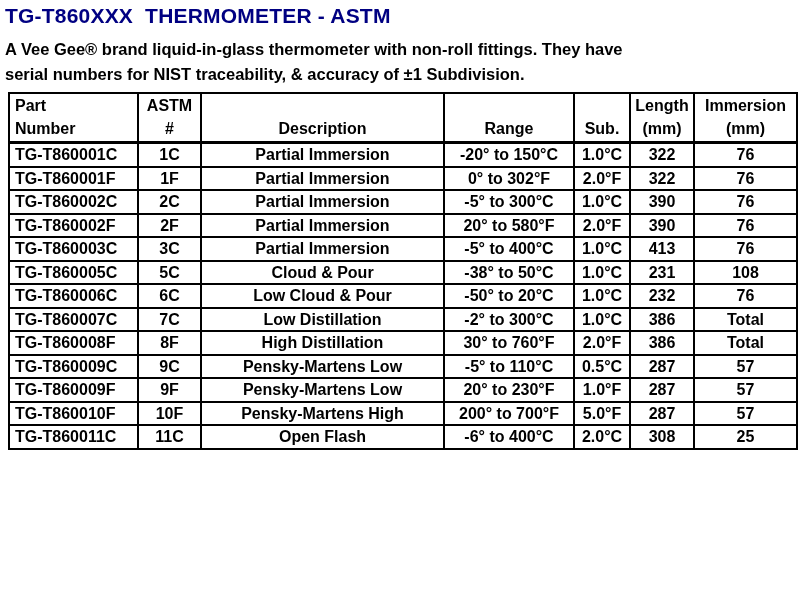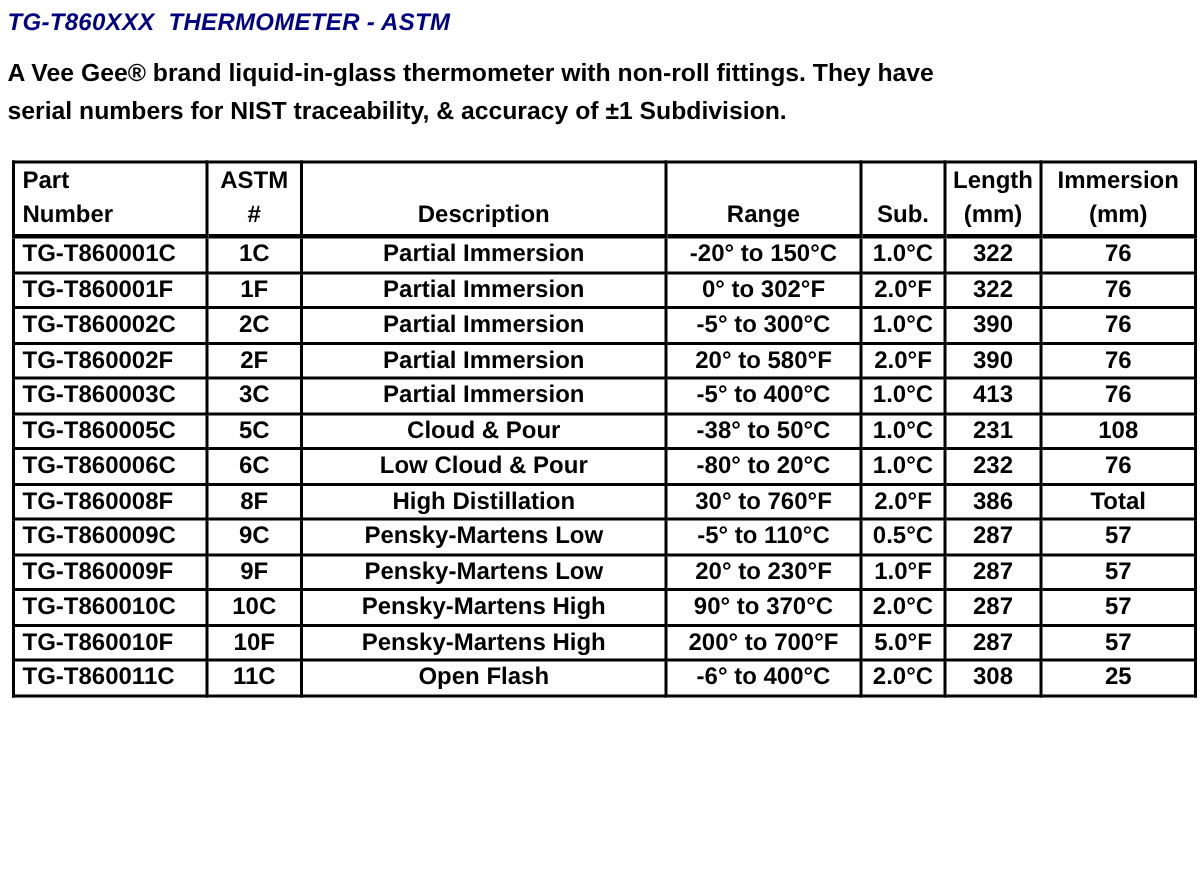--- a/index.html
+++ b/index.html
@@ -11,31 +11,30 @@
     overflow: hidden;
     font-family: "Liberation Sans", sans-serif;
     font-weight: bold;
     color: #000000;
   }
   .page {
     padding: 3px 4px 0 4px;
   }
   .title {
     color: #000082;
-    font-size: 16px;
+    font-size: 21px;
     line-height: 22px;
     margin: 2px 0 10px 1px;
     white-space: pre-wrap;
     letter-spacing: 0.2px;
-    font-style: italic;
   }
   .description {
     font-size: 16.5px;
     line-height: 25px;
-    margin: 0 0 20px 1px;
+    margin: 0 0 5px 1px;
     white-space: pre-line;
   }
   table.spec {
     border-collapse: collapse;
     table-layout: fixed;
     width: 788px;
     margin-left: 4px;
   }
   .spec th, .spec td {
     border: 2px solid #000000;
@@ -152,24 +151,33 @@
           <td>Cloud &amp; Pour</td>
           <td>-38° to 50°C</td>
           <td>1.0°C</td>
           <td>231</td>
           <td>108</td>
         </tr>
         <tr>
           <td class="left">TG-T860006C</td>
           <td>6C</td>
           <td>Low Cloud &amp; Pour</td>
-          <td>-80° to 20°C</td>
+          <td>-50° to 20°C</td>
           <td>1.0°C</td>
           <td>232</td>
           <td>76</td>
+        </tr>
+        <tr>
+          <td class="left">TG-T860007C</td>
+          <td>7C</td>
+          <td>Low Distillation</td>
+          <td>-2° to 300°C</td>
+          <td>1.0°C</td>
+          <td>386</td>
+          <td>Total</td>
         </tr>
         <tr>
           <td class="left">TG-T860008F</td>
           <td>8F</td>
           <td>High Distillation</td>
           <td>30° to 760°F</td>
           <td>2.0°F</td>
           <td>386</td>
           <td>Total</td>
         </tr>
@@ -185,29 +193,20 @@
         <tr>
           <td class="left">TG-T860009F</td>
           <td>9F</td>
           <td>Pensky-Martens Low</td>
           <td>20° to 230°F</td>
           <td>1.0°F</td>
           <td>287</td>
           <td>57</td>
         </tr>
         <tr>
-          <td class="left">TG-T860010C</td>
-          <td>10C</td>
-          <td>Pensky-Martens High</td>
-          <td>90° to 370°C</td>
-          <td>2.0°C</td>
-          <td>287</td>
-          <td>57</td>
-        </tr>
-        <tr>
           <td class="left">TG-T860010F</td>
           <td>10F</td>
           <td>Pensky-Martens High</td>
           <td>200° to 700°F</td>
           <td>5.0°F</td>
           <td>287</td>
           <td>57</td>
         </tr>
         <tr>
           <td class="left">TG-T860011C</td>

